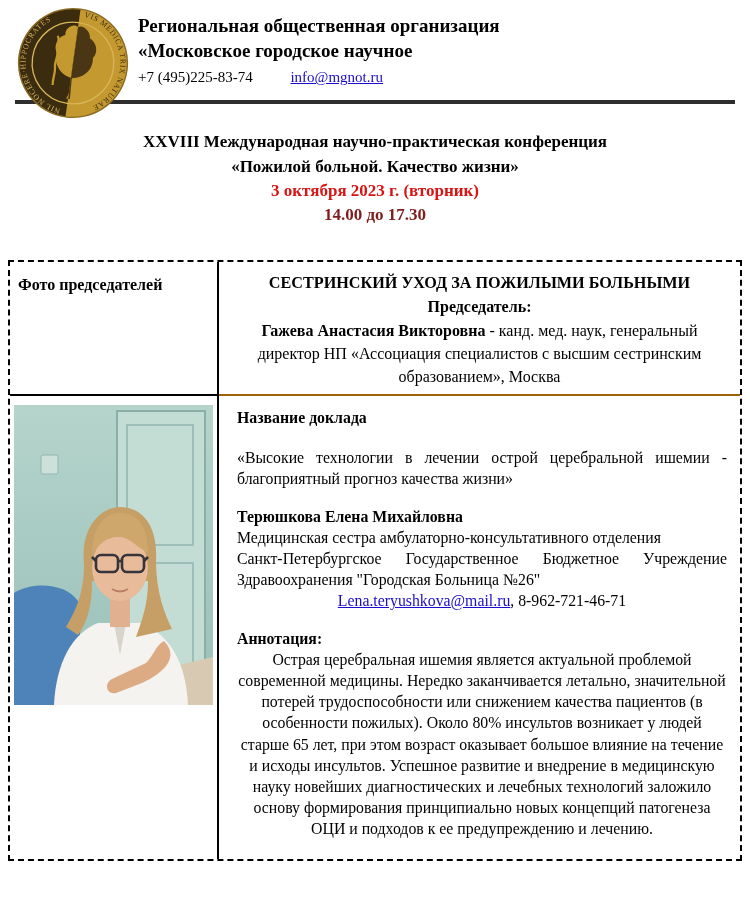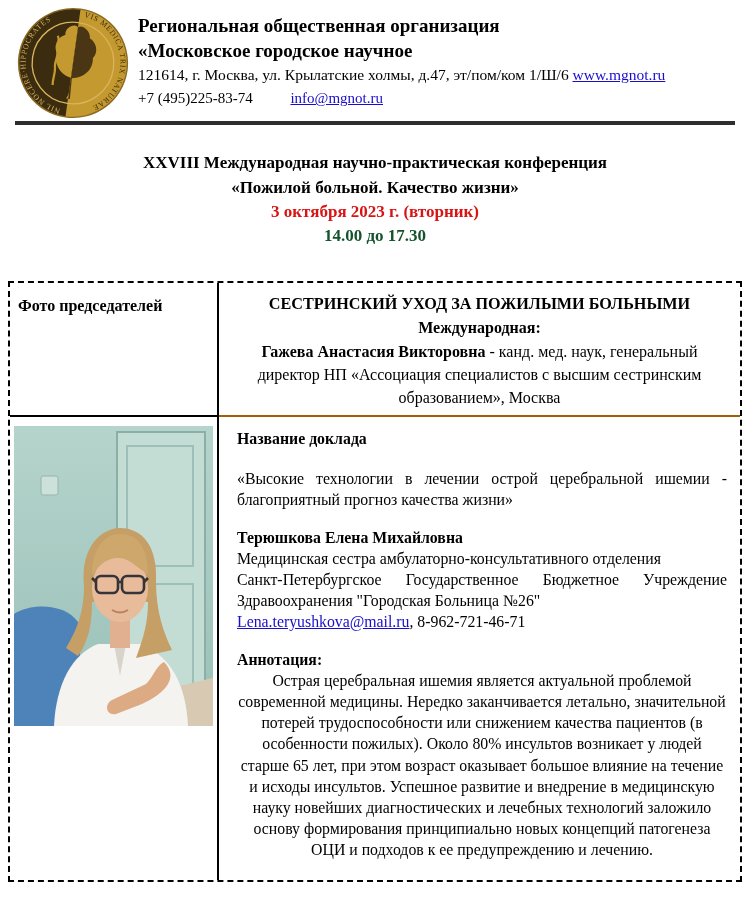--- a/index.html
+++ b/index.html
@@ -35,21 +35,21 @@
   .session-title { font-weight:bold; font-size:16.2px; }
   .chair-label { font-weight:bold; }
   .chair-name { font-weight:bold; }
   .c1r2 { border-right:2px solid #000; padding:9px 0 0 4px; }
   .c2r2 { padding:11px 13px 0 18px; font-size:15.8px; line-height:1.33; }
 
   .report-heading { font-weight:bold; margin-bottom:19px; }
   .report-title { text-align:justify; margin-bottom:17px; }
   .speaker-name { font-weight:bold; }
   .speaker-org { text-align:justify; }
-  .contact-line { margin-bottom:17px; }
+  .contact-line { margin-bottom:17px;text-align:center; }
   .annotation-label { font-weight:bold; }
   .annotation-text { text-align:center; line-height:1.34; }
 
   .photo-frame { width:199px; height:300px; display:block; }
 </style>
 </head>
 <body>
 
 <div class="page">
 
@@ -85,49 +85,45 @@
           <text font-size="8" letter-spacing="0.8" font-family="Liberation Serif, serif" fill="#3b2c10">
             <textPath href="#arcRpath" startOffset="3%">VIS MEDICA TRIX NATURAE</textPath>
           </text>
         </g>
       </svg>
     </div>
 
     <div class="org-text">
       <div class="org-name">Региональная общественная организация</div>
       <div class="org-name">«Московское городское научное</div>
-      <div class="org-addr">
-        <span>121614, г. Москва, ул. Крылатские холмы, д.47, эт/пом/ком  1/Ш/6</span>
-        <a class="doc-link">www.mgnot.ru</a>
-      </div>
       <div class="org-contacts">
         <span class="phone">+7 (495)225-83-74</span>
         <a class="doc-link">info@mgnot.ru</a>
       </div>
     </div>
   </header>
 
   <hr class="thick-rule">
 
   <section class="conf-block">
     <div>XXVIII Международная научно-практическая конференция</div>
     <div>«Пожилой больной. Качество жизни»</div>
     <div class="conf-red" style="color: rgb(216, 20, 20);">3 октября 2023 г. (вторник)</div>
-    <div class="conf-red" style="color: #14532d;">14.00 до 17.30</div>
+    <div class="conf-red" style="color: #7f1d1d;">14.00 до 17.30</div>
   </section>
 
   <div class="prog-table">
 
     <div class="cell c1r1">
       <span>Фото председателей</span>
     </div>
 
     <div class="cell c2r1">
       <div class="session-title">СЕСТРИНСКИЙ УХОД ЗА ПОЖИЛЫМИ БОЛЬНЫМИ</div>
-      <div class="chair-label">Международная:</div>
+      <div class="chair-label">Председатель:</div>
       <div>
         <span class="chair-name">Гажева Анастасия Викторовна</span>
         <span>- канд. мед. наук, генеральный директор НП «Ассоциация специалистов с высшим сестринским образованием», Москва</span>
       </div>
     </div>
 
     <div class="cell c1r2">
       <svg class="photo-frame" viewBox="0 0 199 300">
         <defs>
           <linearGradient id="wallg" x1="0" y1="0" x2="0" y2="1">

